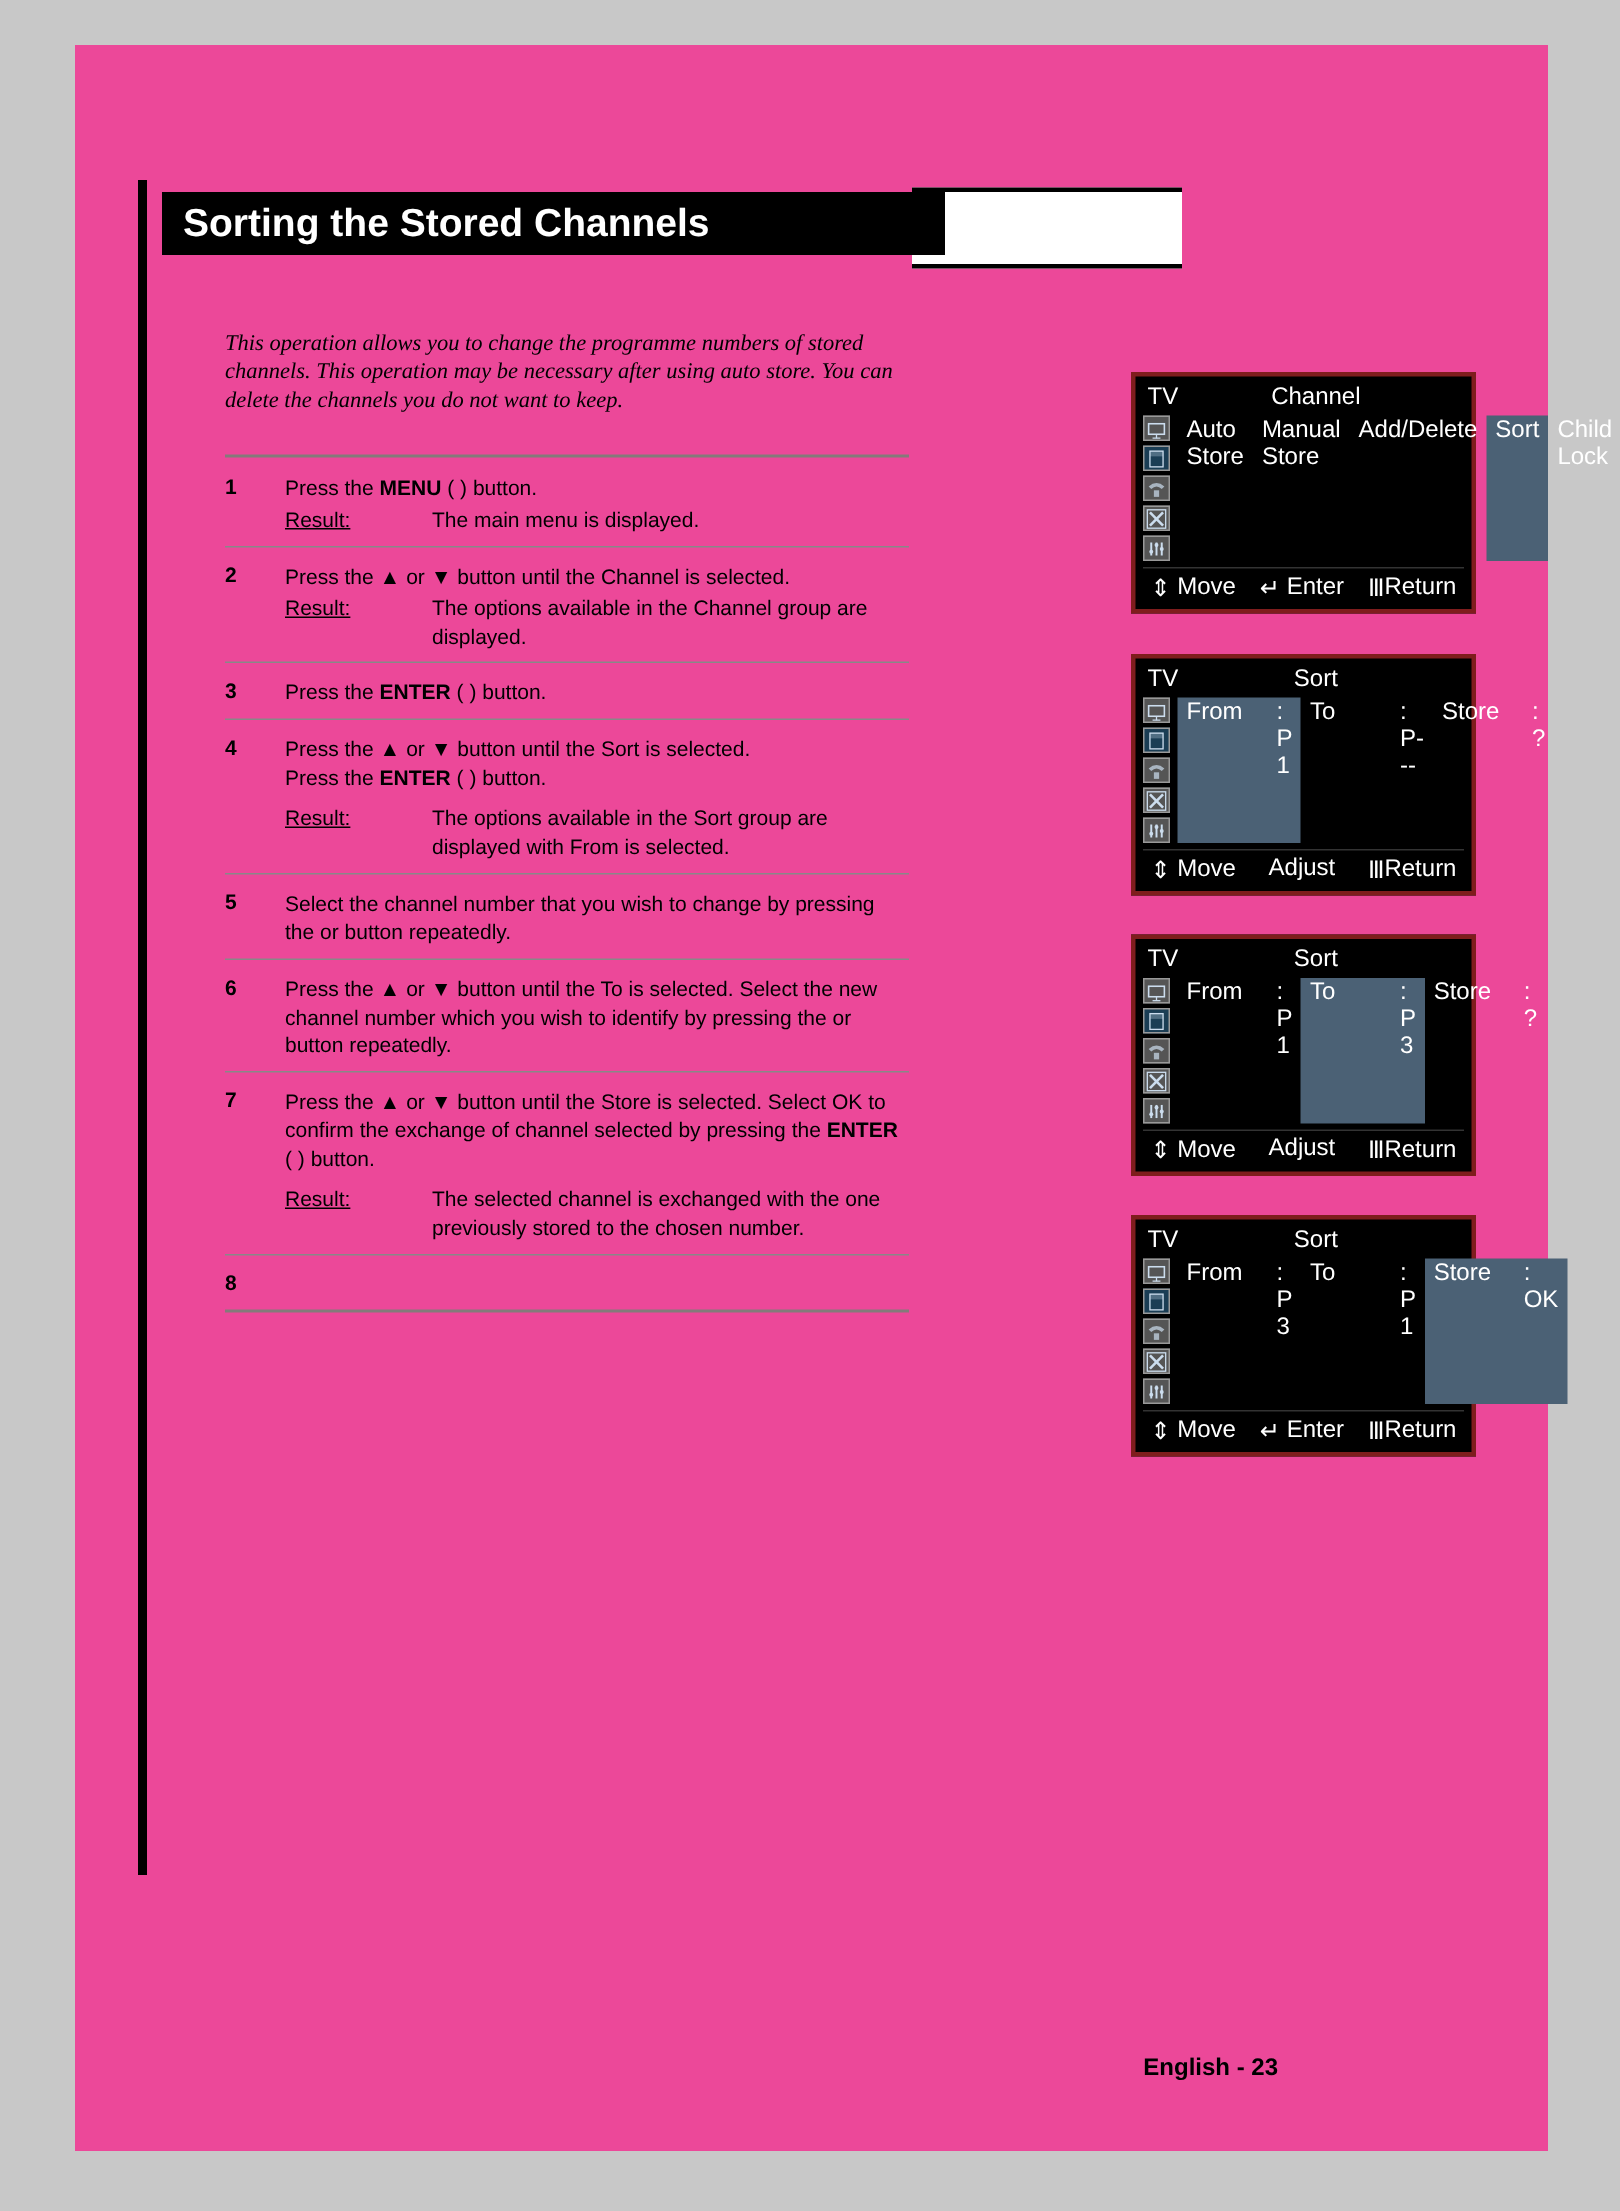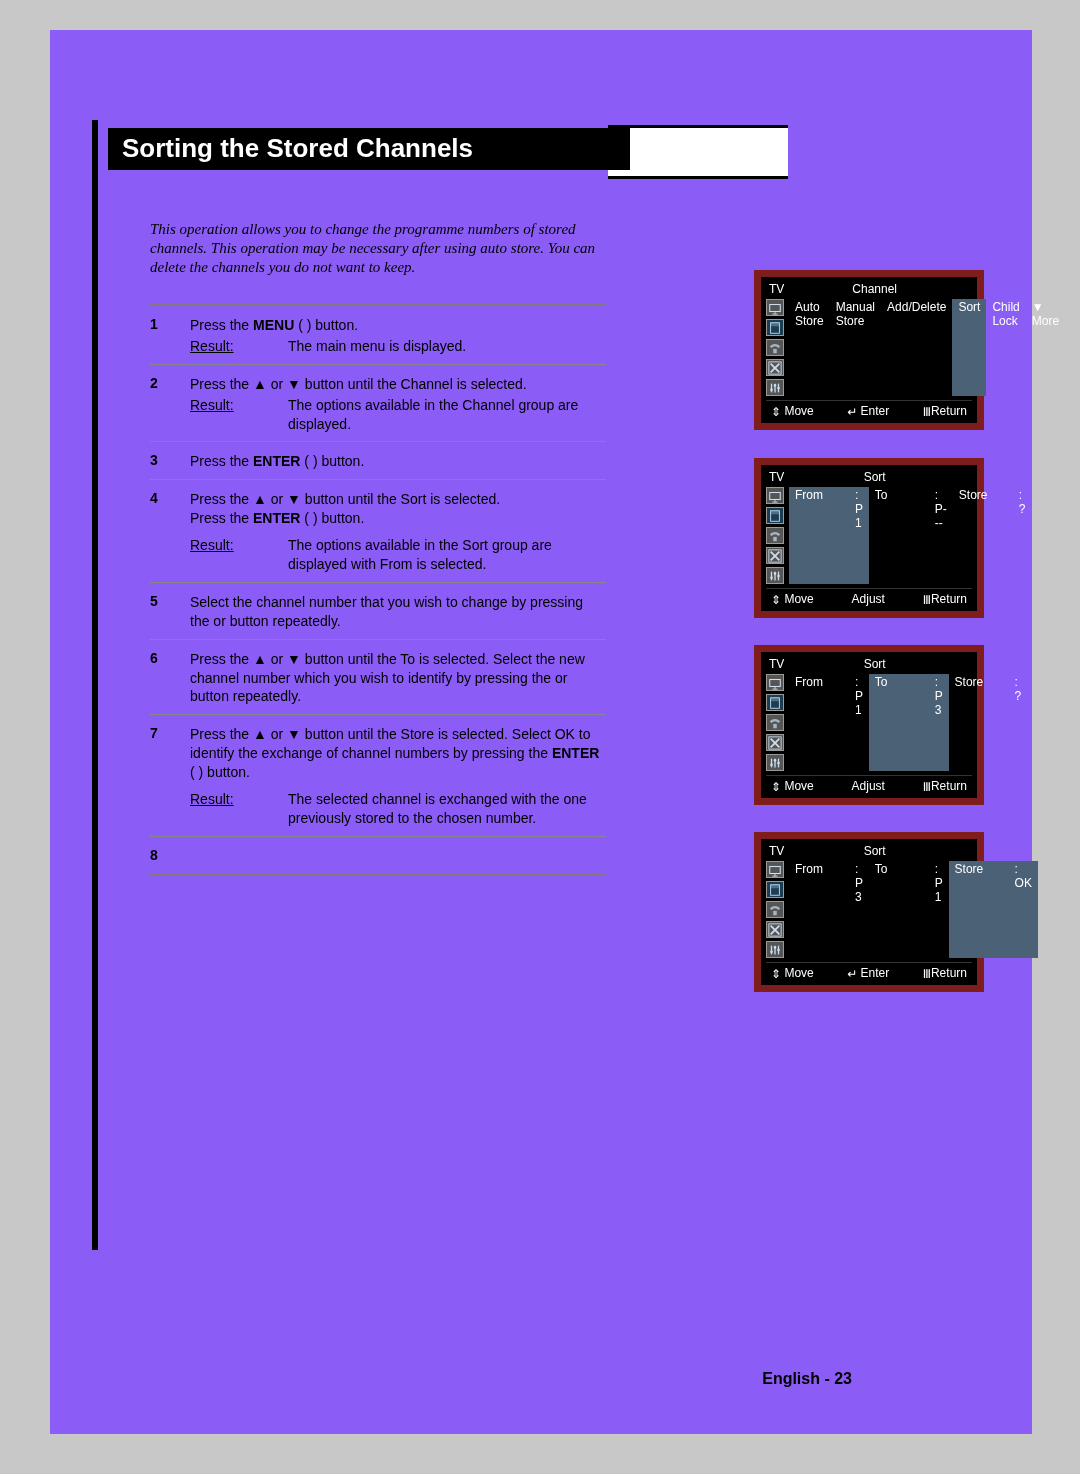--- a/index.html
+++ b/index.html
@@ -10,21 +10,21 @@
     width: 1080px;
     height: 1474px;
     position: relative;
   }
   .page {
     position: absolute;
     left: 50px;
     top: 30px;
     right: 48px;
     bottom: 40px;
-    background: #8b5cf6;
+    background: #ec4899;
     padding: 0;
   }
   .left-accent {
     position: absolute;
     left: 42px;
     top: 90px;
     width: 6px;
     height: 1130px;
     background: #000;
   }
@@ -85,27 +85,26 @@
     position: absolute;
     right: 180px;
     bottom: 46px;
     font-weight: bold;
     font-size: 16px;
   }
   .osd {
     position: absolute;
     right: 48px;
     width: 230px;
-    border: 7px solid #7f1d1d;
+    border: 3px solid #7f1d1d;
     background: #000;
     color: #fff;
-    font-size: 12px;
+    font-size: 16px;
     padding: 5px 5px 4px 5px;
     box-sizing: border-box;
-    margin-top: 22px;
   }
   .osd-title { color: #fff; }
   .osd-head { display:flex; justify-content:space-between; padding: 0 3px 3px 3px;}
   .osd-head .title { margin: 0 auto; padding-left: 12px; }
   .osd-body { display:flex; }
   .osd-icons { display:flex; flex-direction: column; gap:3px; padding-right:5px;}
   .ico { width: 18px; height: 17px; background:#555; border:1px solid #999; box-sizing:border-box; position:relative;}
   .ico.active { background:#1b3e55; }
   .ico svg { position:absolute; inset:1px; }
   .osd-list { flex:1; display:flex; flex-direction:row; gap:0;justify-content:center;}
@@ -186,21 +185,21 @@
 
     <div class="step">
       <div class="stepnum">6</div>
       <div class="body-text">Press the ▲ or ▼ button until the To is selected. Select the new channel number which you wish to identify by pressing the      or      button repeatedly.</div>
     </div>
     <div class="hr-sub"></div>
 
     <div class="step">
       <div class="stepnum">7</div>
       <div class="body-text">
-        <span>Press the ▲ or ▼ button until the Store  is selected. Select OK to identify the exchange of channel numbers by pressing the </span><b>ENTER</b><span> (        ) button.</span>
+        <span>Press the ▲ or ▼ button until the Store  is selected. Select OK to confirm the exchange of channel selected by pressing the </span><b>ENTER</b><span> (        ) button.</span>
         <div class="result-row" style="margin-top:8px;">
           <span class="result-label">Result:</span>
           <span>The selected channel is exchanged with the one previously stored to the chosen number.</span>
         </div>
       </div>
     </div>
     <div class="hr-sub"></div>
 
     <div class="step">
       <div class="stepnum">8</div>

